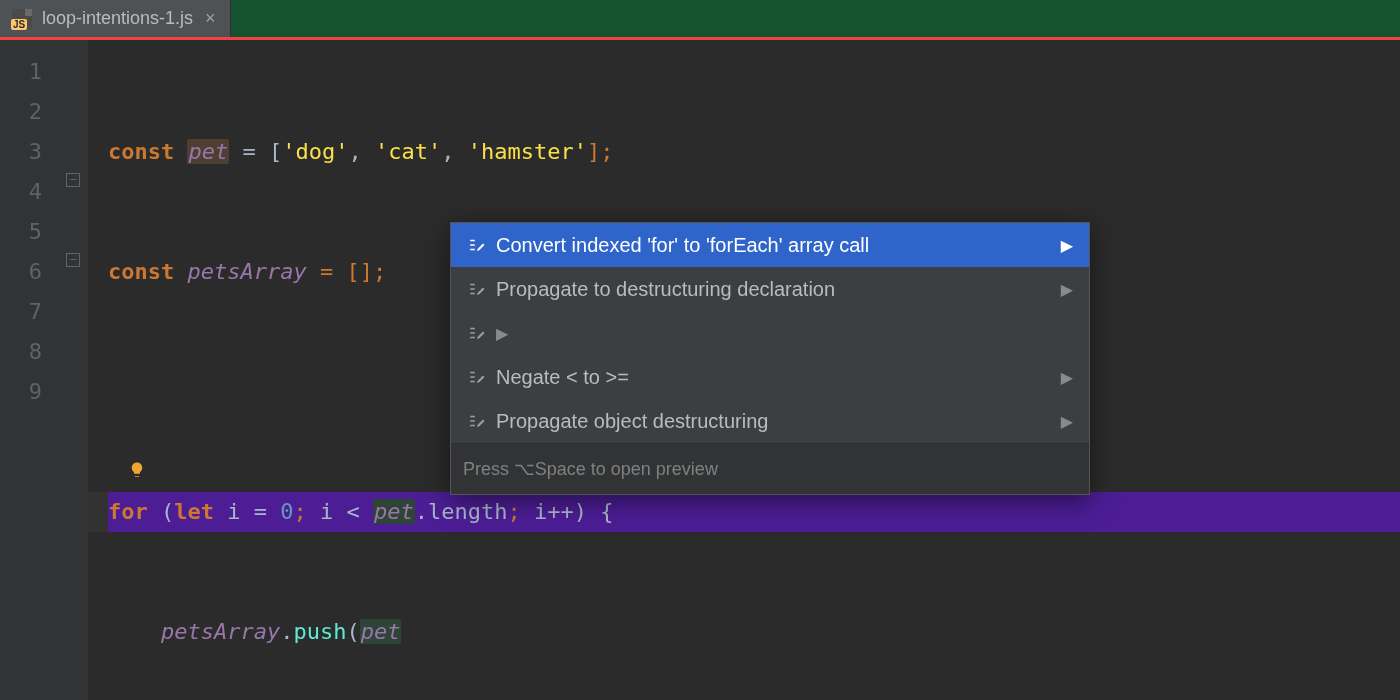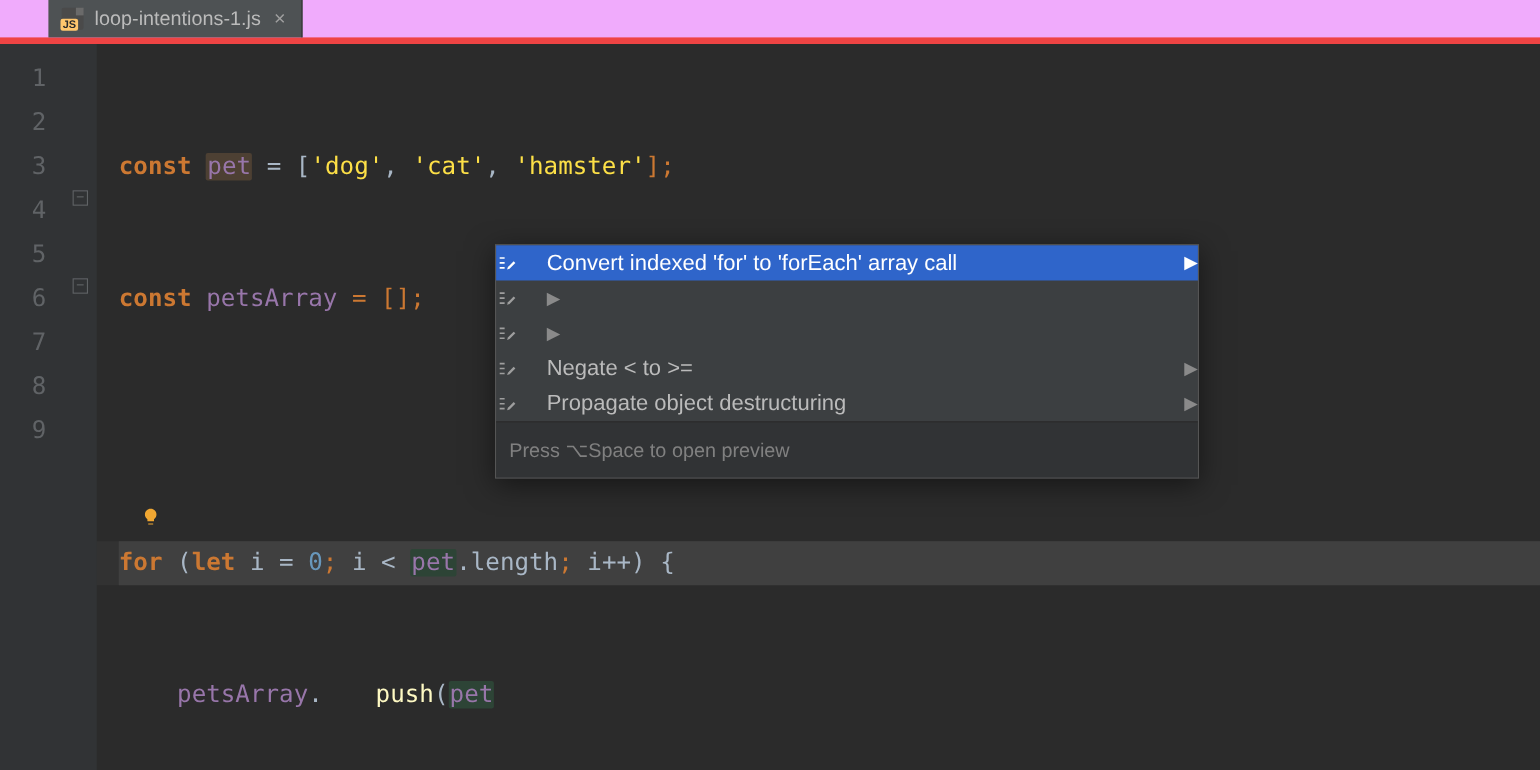--- a/index.html
+++ b/index.html
@@ -6,25 +6,24 @@
   body {
     width: 1400px;
     height: 700px;
     background: #2b2b2b;
     font-family: "Menlo", "Consolas", monospace;
     font-size: 22px;
     overflow: hidden;
   }
   .tab-bar {
     height: 40px;
-    background: #f0abfc;
+    background: #14532d;
     display: flex;
     align-items: stretch;
-    border-bottom: 6px solid #ef4444;
-    padding-left: 44px;
+    border-bottom: 3px solid #ef4444;
   }
   .tab {
     display: flex;
     align-items: center;
     padding: 0 12px;
     background: #4e5254;
     color: #bbbbbb;
     font-family: -apple-system, "Segoe UI", sans-serif;
     font-size: 18px;
     gap: 10px;
@@ -100,36 +99,36 @@
   .code {
     flex: 1;
     padding-top: 12px;
     padding-left: 20px;
     line-height: 40px;
     white-space: pre;
     position: relative;
     color: #a9b7c6;
   }
   .line { height: 40px; position: relative; }
-  .line.current { background: #404040; }
+  .line.current { background: #4c1d95; }
   .line.current::before {
     content:"";
     position:absolute;
     left:-108px;
     right:0;
     top:0;
     height:40px;
     background:#323232;
     z-index:-1;
   }
   .kw { color: #cc7832; font-weight: bold; }
-  .ital { color: #9876aa; }
+  .ital { color: #9876aa; font-style: italic; }
   .num { color: #6897bb; }
   .str { color: #fde047; }
-  .fn { color: #fef9c3; margin-left: 48px; }
+  .fn { color: #5eead4; }
   .punct { color: #a9b7c6; }
   .blk { color: #cc7832; }
   .hi1 { background: #4d4033; border-radius:2px; padding:0 1px;}
   .hi2 { background: #2d4436; border-radius:2px; padding:0 1px;}
 
   .bulb {
     position: absolute;
     left: 20px;
     width: 22px;
     height: 22px;
@@ -144,25 +143,25 @@
     background: #3c3f41;
     border: 1px solid #555555;
     box-shadow: 0 6px 24px rgba(0,0,0,0.5);
     font-family: -apple-system, "Segoe UI", sans-serif;
     font-size: 20px;
     z-index: 50;
   }
   .ip-item {
     display: flex;
     align-items: center;
-    height: 32px;
-    padding: 0 0;
+    height: 44px;
+    padding: 0 16px;
     color: #bbbbbb;
     cursor: pointer;
-    gap: 26px;
+    gap: 9px;
   }
   .ip-item.selected {
     background: #2f65ca;
     color: #ffffff;
   }
   .ip-icon {
     width: 20px; height: 20px;
     display:flex; align-items:center; justify-content:center;
   }
   .ip-icon svg { display:block;}
@@ -238,20 +237,21 @@
         <span class="ip-label">Convert indexed 'for' to 'forEach' array call</span>
         <span class="ip-arrow">▶</span>
       </div>
       <div class="ip-item">
         <span class="ip-icon">
           <svg width="18" height="18" viewBox="0 0 24 24">
             <path stroke="#9e9e9e" stroke-width="2" fill="none" d="M3 6h6M3 12h6M3 18h6"></path>
             <path fill="#9e9e9e" d="M13 17l7-7 2 2-7 7-3 1 1-3z"></path>
           </svg>
         </span>
+        <span class="ip-label">Propagate to destructuring declaration</span>
         <span class="ip-arrow">▶</span>
       </div>
       <div class="ip-item">
         <span class="ip-icon">
           <svg width="18" height="18" viewBox="0 0 24 24">
             <path stroke="#9e9e9e" stroke-width="2" fill="none" d="M3 6h6M3 12h6M3 18h6"></path>
             <path fill="#9e9e9e" d="M13 17l7-7 2 2-7 7-3 1 1-3z"></path>
           </svg>
         </span>
         <span class="ip-arrow">▶</span>

